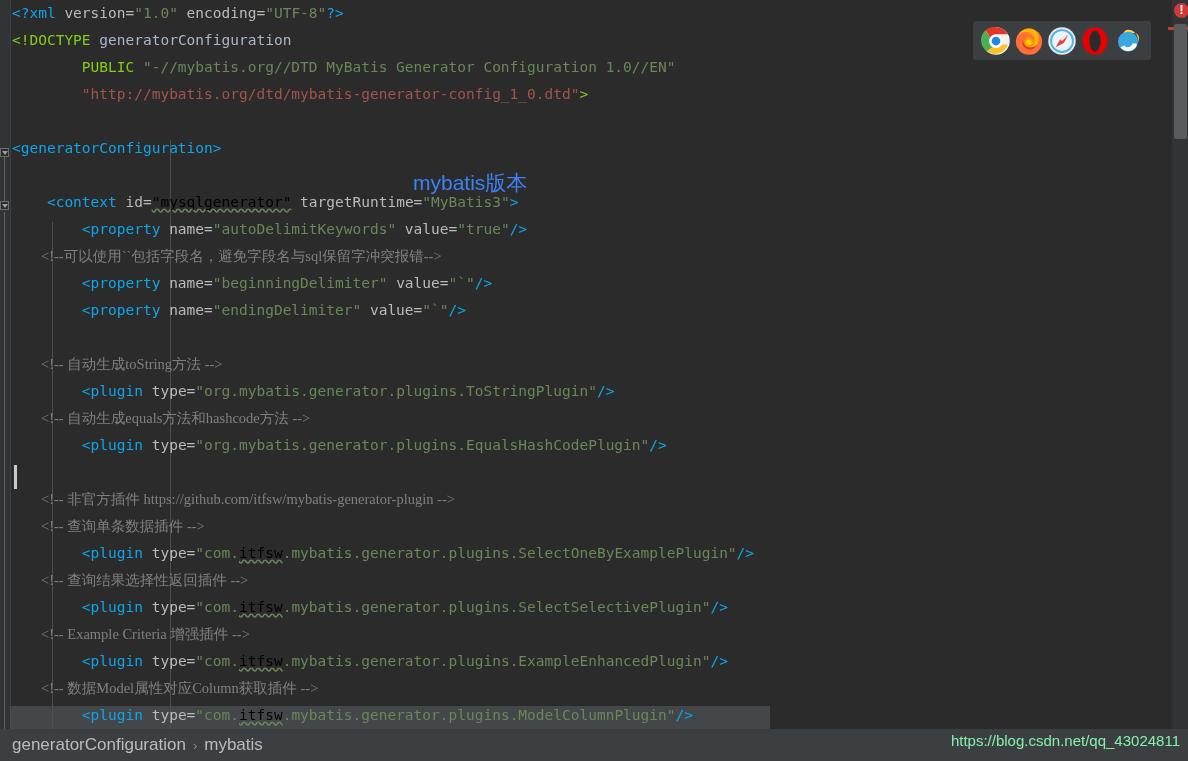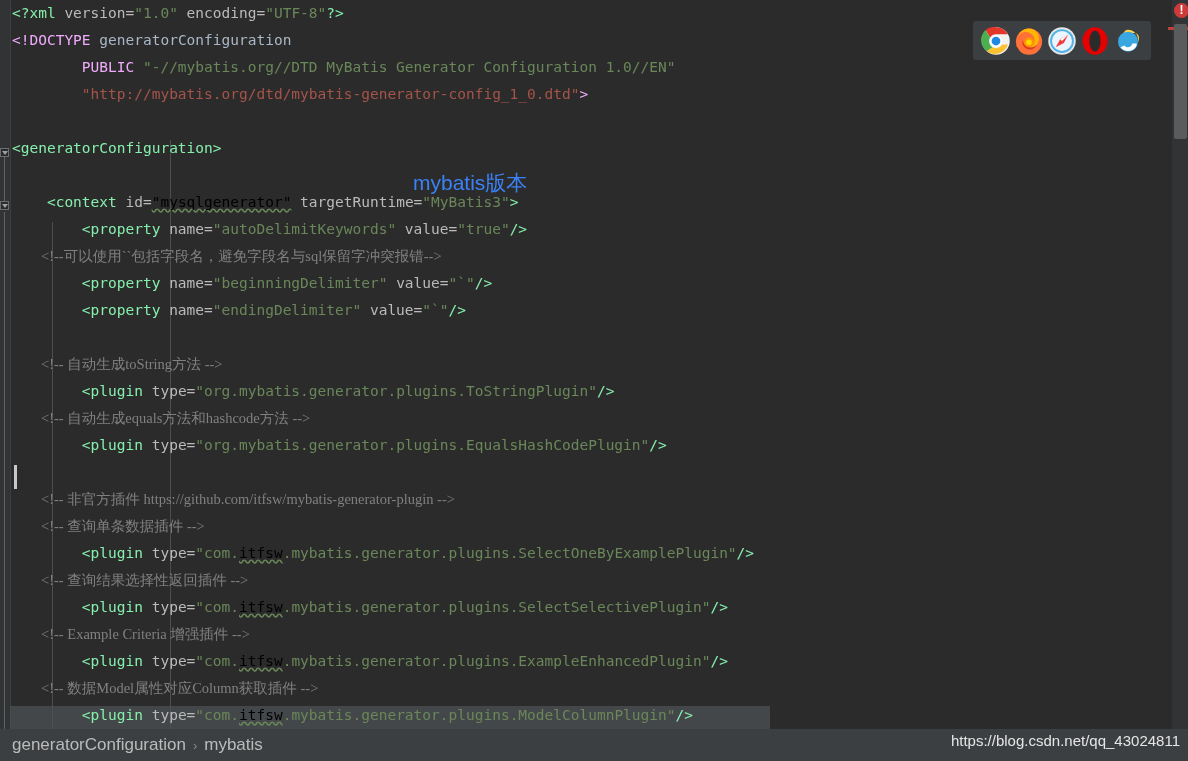--- a/index.html
+++ b/index.html
@@ -36,25 +36,25 @@
   
   .indent-guide{
     position:absolute;width:1px;background:#4b4f51;
   }
   
   #code{
     position:absolute;left:12px;top:0;width:1160px;
     font-size:14.5px;line-height:27px;white-space:pre;
   }
   .ln{height:27px;white-space:pre;}
-  .tag{color:#86efac;margin-top:6px;}
+  .tag{color:#0ea5e9;margin-top:6px;}
   .attr{color:#bababa;}
   .str{color:#6a8759;}
   .cmt{color:#808080;font-family:Liberation Serif, serif;}
-  .doctype{color:#f0abfc;}
+  .doctype{color:#84cc16;}
   .redstr{color:#a5544a;}
   .plain{color:#a9b7c6;}
   .wavy{
     text-decoration:underline wavy #6a8759;
     text-decoration-skip-ink:none;
   }
   
   .sel-line{
     position:absolute;left:10px;top:706px;width:760px;height:26px;
     background:#4e5254;opacity:.75;
@@ -98,21 +98,21 @@
   }
   #breadcrumb{
     position:absolute;left:12px;top:729px;height:32px;
     display:flex;align-items:center;gap:7px;
     color:#bbbbbb;font-family:"Liberation Sans",sans-serif;font-size:17px;
   }
   .crumb-sep{color:#888;font-size:13px;}
   #watermark{
     position:absolute;right:8px;top:729px;height:23px;
     display:flex;align-items:center;
-    color:#e5e5e5;font-family:"Liberation Sans",sans-serif;font-size:15px;
+    color:#86efac;font-family:"Liberation Sans",sans-serif;font-size:15px;
   }
   
   .anno{
     position:absolute;color:#3b82f6;
     font-family:"Liberation Sans",sans-serif;
     font-weight:normal;white-space:pre;
   }
   #anno-version{left:413px;top:169px;font-size:21px;}
   #anno-plugins{left:352px;top:359px;font-size:18.5px;line-height:30px;}
 </style>

